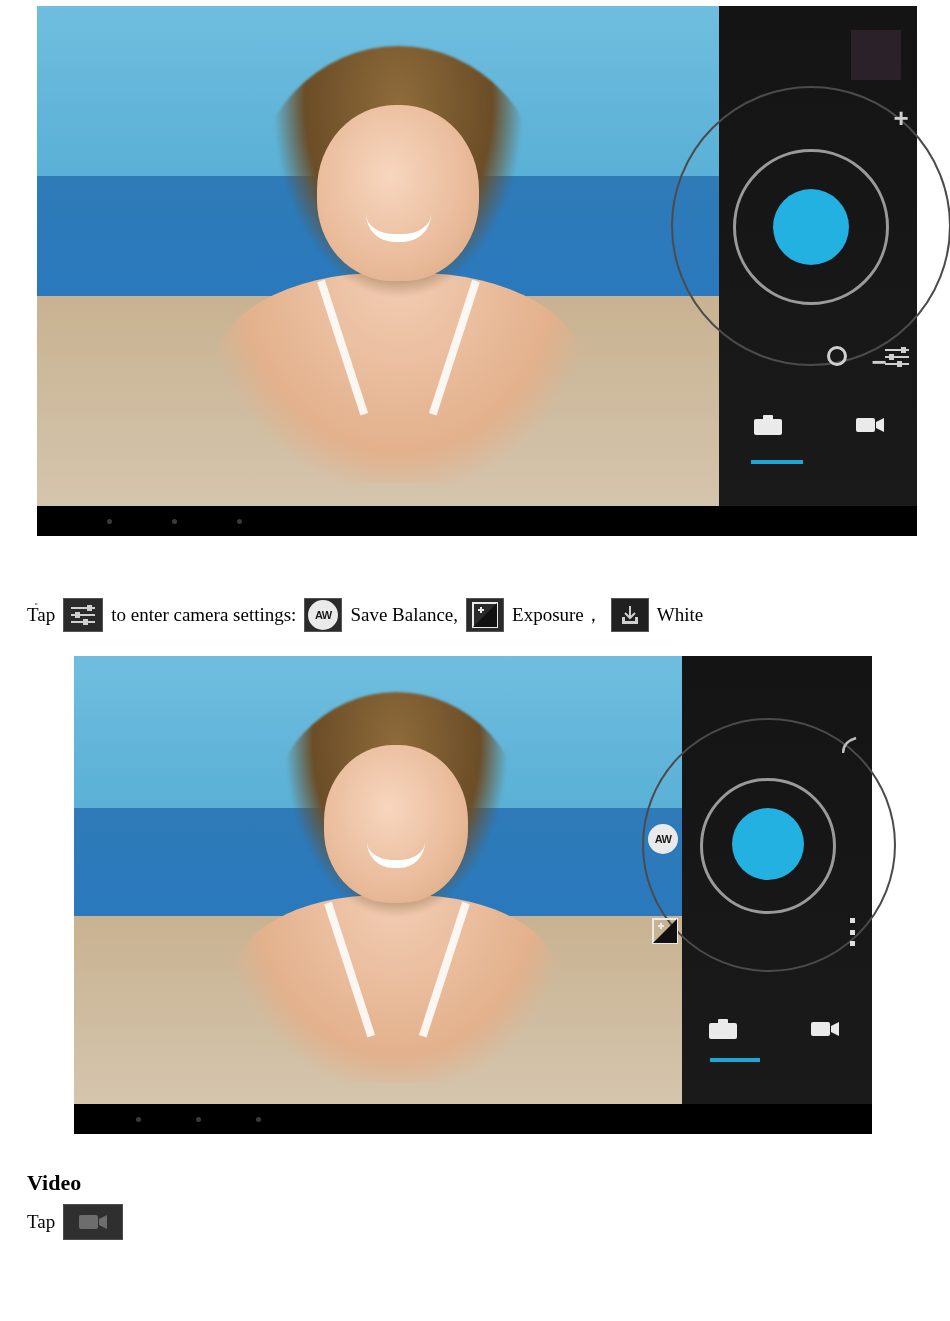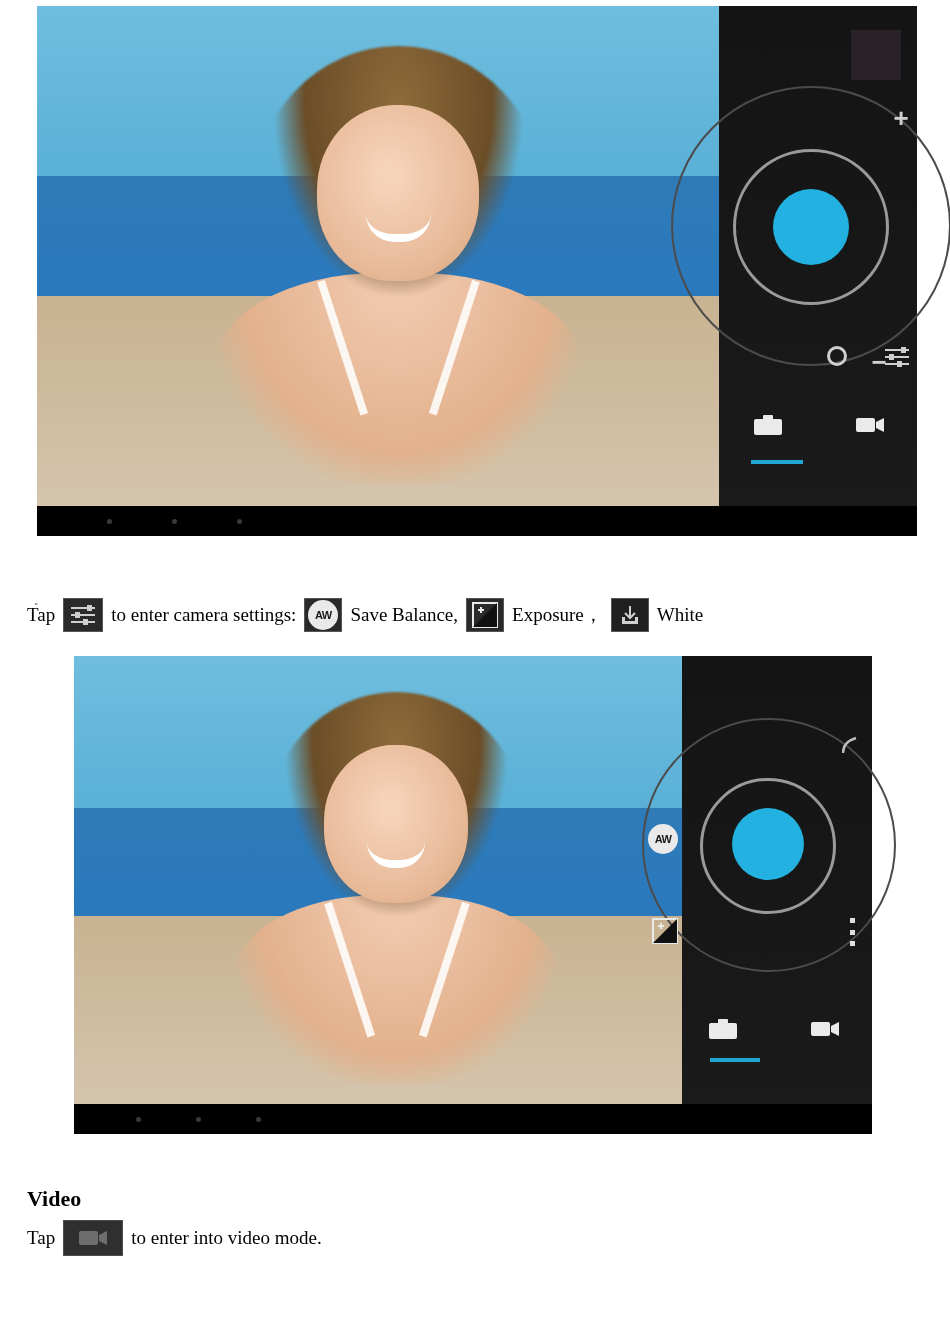--- a/index.html
+++ b/index.html
@@ -178,21 +178,21 @@
   }
   .para .inline-ico {
     display: inline-flex; align-items: center; justify-content: center;
     background: #2a2a2a;
     border: 1px solid #555;
   }
   .para .sq34 { width: 40px; height: 34px; }
   .para .sq30 { width: 38px; height: 34px; }
   .para .sq30b { width: 38px; height: 34px; background:#202020; }
   .section-heading {
-    margin: 52px 0 0 27px;
+    margin: 36px 0 0 27px;
     font-size: 22px;
     font-weight: 700;
   }
   .para2 {
     margin: 8px 0 0 27px;
     width: 896px;
     font-size: 19px;
     line-height: 34px;
     display: flex;
     flex-wrap: wrap;
@@ -422,14 +422,13 @@
 
 <div class="section-heading">Video</div>
 <div class="para2">
   <span>Tap</span>
   <span class="vidchip">
     <svg width="30" height="20" viewBox="0 0 30 20">
       <rect x="1" y="3" width="19" height="14" rx="2" fill="#6d6d6d"></rect>
       <polygon points="21,7 29,3 29,17 21,13" fill="#6d6d6d"></polygon>
     </svg>
   </span>
-  <span>to enter into video mode.</span>
 </div>
 
 </body></html>

